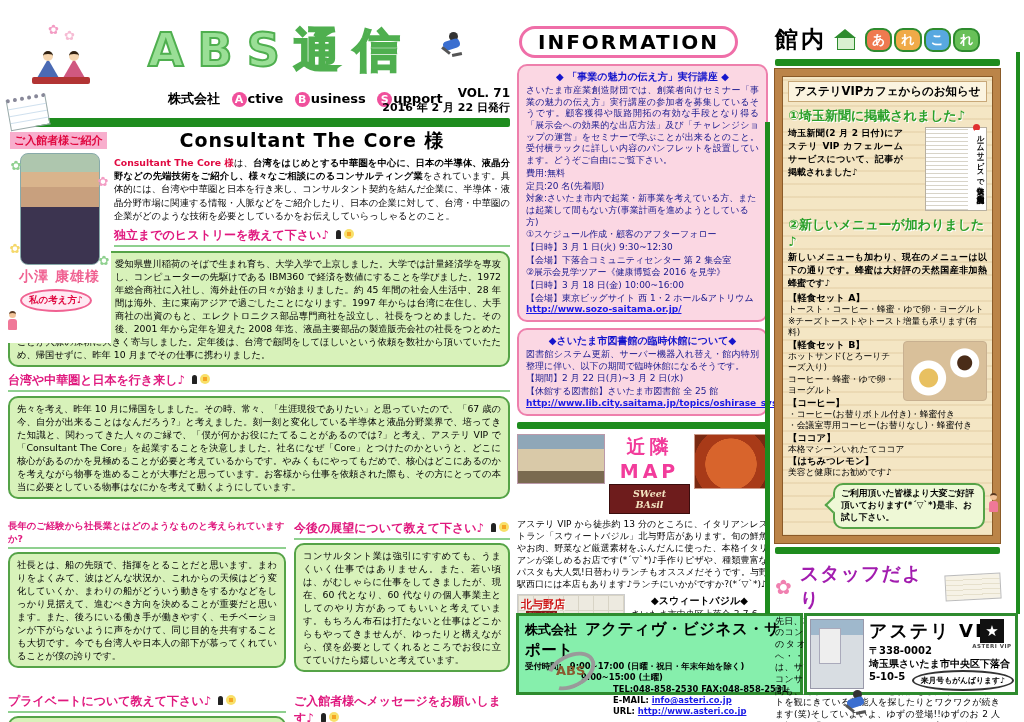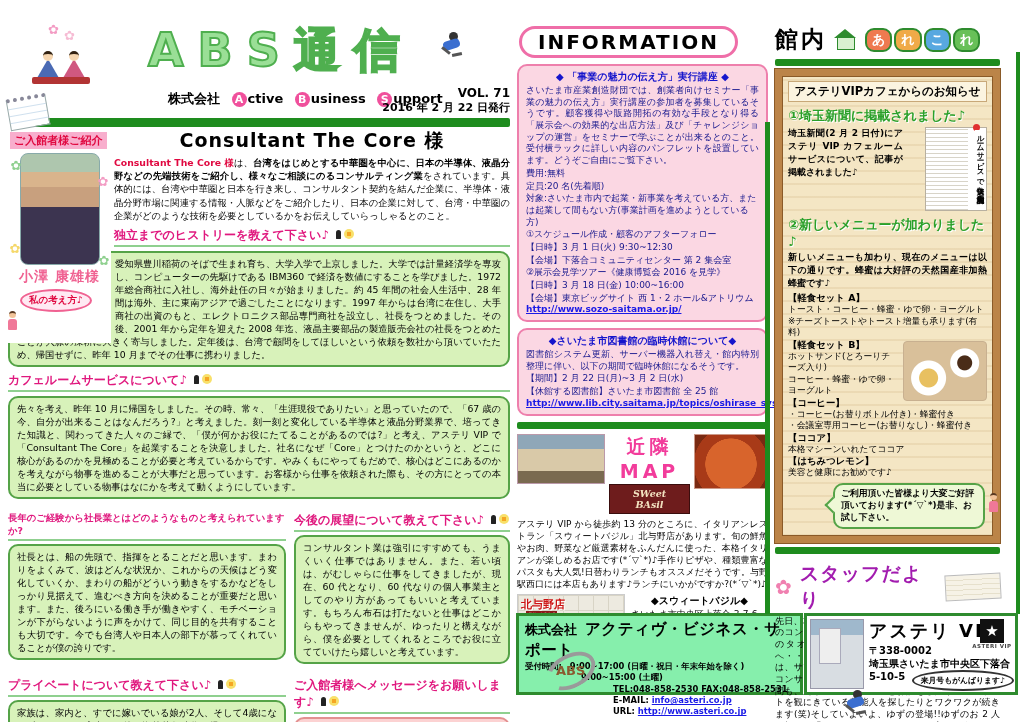--- a/index.html
+++ b/index.html
@@ -66,21 +66,21 @@
   .qa-heading.first { margin-left:106px; }
   .qa-heading.small { font-size:9.4px; }
   .mic { display:inline-block; width:5px; height:9px; background:#222; border-radius:3px 3px 1px 1px; margin-left:7px; }
   .sun { display:inline-block; width:10px; height:10px; border-radius:50%;
     background:radial-gradient(circle,#f5a623 0 35%,#f8e06a 36% 100%); margin-left:3px; }
   .qa-box { border:2px solid #55a347; background:#d8f2ba; border-radius:10px; padding:4px 7px;
     font-size:9.3px; line-height:1.4; text-align:justify; }
   .notch { float:left; width:98px; height:76px; }
   .row2 { display:flex; gap:8px; align-items:stretch; margin-top:5px; }
   .row2 .c1 { width:278px; } .row2 .c2 { flex:1; }
-  .row2 .qa-heading { margin:8px 0 3px; }
+  .row2 .qa-heading { margin:16px 0 3px; }
   .qa-box.pink { border-color:#e39090; background:#fcd2d2; }
   .link { color:#1a1ae6; text-decoration:underline; font-weight:bold; cursor:pointer; }
 
   
   .col-mid { position:absolute; left:517px; top:26px; width:251px; }
   .info-badge { display:inline-block; border:3px solid #ef6ea8; border-radius:20px; padding:1px 16px;
     font-size:20px; font-weight:bold; letter-spacing:2px; background:#fff; margin-left:2px; }
   .pink-box { border:2px solid #ee7fac; background:#fbd7e3; border-radius:10px; padding:4px 7px;
     margin-top:6px; color:#18188e; font-size:9px; line-height:1.3; }
   .pink-box .bx-title { color:#1515cc; font-weight:bold; text-align:center; font-size:10px; margin-bottom:2px; }
@@ -255,21 +255,21 @@
 
     <div class="qa-heading first">
       <span>独立までのヒストリーを教えて下さい♪</span><span class="mic"></span><span class="sun"></span>
     </div>
     <div class="qa-box">
       <span class="notch"></span>
       <span>愛知県豊川稲荷のそばで生まれ育ち、大学入学で上京しました。大学では計量経済学を専攻し、コンピューターの先駆けである IBM360 で経済を数値にすることを学びました。1972 年総合商社に入社し、海外赴任の日々が始まりました。約 45 年間の社会人生活中、28 年間は海外、主に東南アジアで過ごしたことになります。1997 年からは台湾に在住し、大手商社の出資のもと、エレクトロニクス部品専門商社を設立し、社長をつとめました。その後、2001 年から定年を迎えた 2008 年迄、液晶主要部品の製造販売会社の社長をつとめたことが人脈の深耕に大きく寄与しました。定年後は、台湾で顧問をしてほしいという依頼を数社から頂いていたため、帰国せずに、昨年 10 月までその仕事に携わりました。</span>
     </div>
 
     <div class="qa-heading">
-      <span>カフェルームサービスについて♪</span><span class="mic"></span><span class="sun"></span>
+      <span>台湾や中華圏と日本を行き来し♪</span><span class="mic"></span><span class="sun"></span>
     </div>
     <div class="qa-box">先々を考え、昨年 10 月に帰国をしました。その時、常々、「生涯現役でありたい」と思っていたので、「67 歳の今、自分が出来ることはなんだろう?」と考えました。刻一刻と変化している半導体と液晶分野業界で、培ってきた知識と、関わってきた人々のご縁で、「僕が何かお役にたてることがあるのでは?」と考え、アステリ VIP で「Consultant The Core」を起業することを決意しました。社名になぜ「Core」とつけたのかというと、どこに核心があるのかを見極めることが必要と考えているからです。やみくもにやってもだめで、核心はどこにあるのかを考えながら物事を進めることが大事だと思っています。お客様から仕事を依頼された際も、その方にとっての本当に必要としている物事はなにかを考えて動くようにしています。</div>
 
     <div class="row2">
       <div class="c1">
         <div class="qa-heading small">長年のご経験から社長業とはどのようなものと考えられていますか?</div>
         <div class="qa-box">社長とは、船の先頭で、指揮をとることだと思います。まわりをよくみて、波はどんな状況か、これからの天候はどう変化していくか、まわりの船がどういう動きをするかなどをしっかり見据えて、進むべき方向を決めることが重要だと思います。また、後ろにいる働き手が働きやすく、モチベーションが下がらないように声をかけて、同じ目的を共有することも大切です。今でも台湾人や日本人の部下が慕ってくれていることが僕の誇りです。</div>
       </div>
       <div class="c2">
         <div class="qa-heading">

